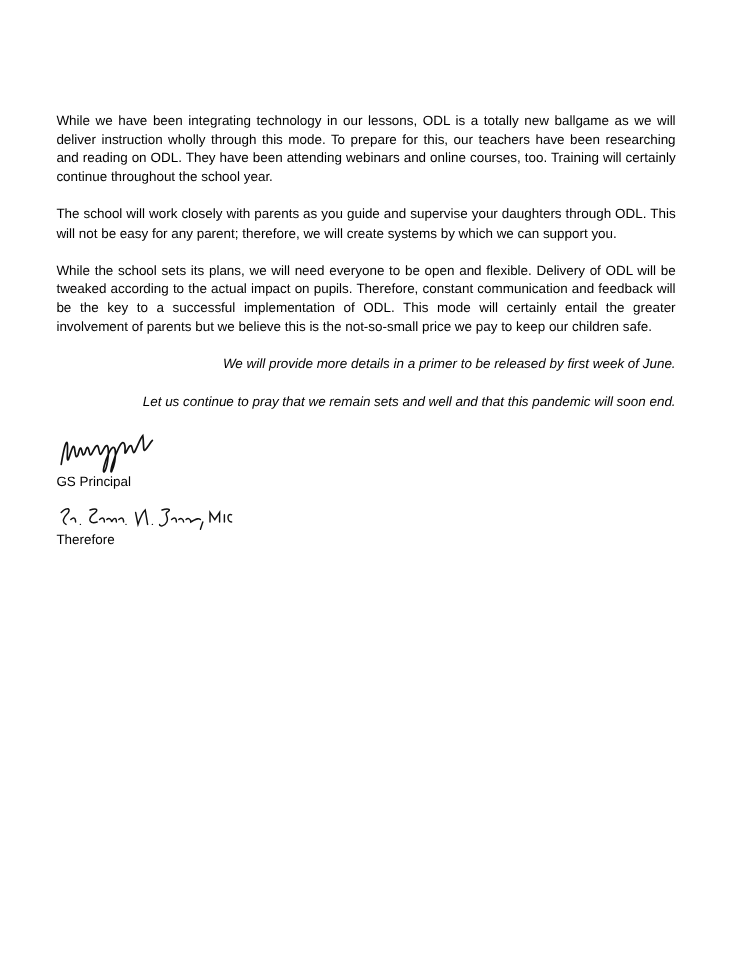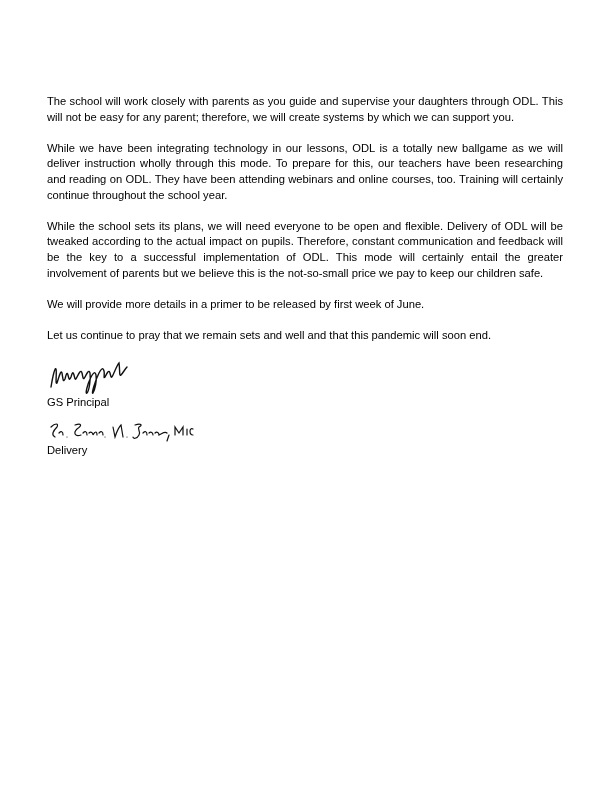--- a/index.html
+++ b/index.html
@@ -21,21 +21,22 @@
       top: 94px;
       width: 516px;
       font-size: 11.2px;
       line-height: 15.6px;
     }
     .para {
       margin: 0 0 15.6px 0;
       text-align: justify;
     }
     .para.left {
-      text-align: left;
+      text-align: right;
+      font-style: italic;
     }
     .closing {
       margin-top: 31px;
     }
     .sig-block {
       position: relative;
     }
     .signature {
       display: block;
       height: 36px;
@@ -56,22 +57,22 @@
     }
     .sig2 {
       height: 24px;
       margin-top: 8px;
     }
   </style>
 </head>
 <body>
 
 <div class="page">
+  <p class="para">While we have been integrating technology in our lessons, ODL is a totally new ballgame as we will deliver instruction wholly through this mode.  To prepare for this, our teachers have been researching and reading on ODL.  They have been attending webinars and online courses, too.  Training will certainly continue throughout the school year.</p>
   <p class="para">The school will work closely with parents as you guide and supervise your daughters through ODL.  This will not be easy for any parent; therefore, we will create systems by which we can support you.</p>
-  <p class="para">While we have been integrating technology in our lessons, ODL is a totally new ballgame as we will deliver instruction wholly through this mode.  To prepare for this, our teachers have been researching and reading on ODL.  They have been attending webinars and online courses, too.  Training will certainly continue throughout the school year.</p>
   <p class="para">While the school sets its plans, we will need everyone to be open and flexible. Delivery of ODL will be tweaked according to the actual impact on pupils. Therefore, constant communication and feedback will be the key to a successful implementation of ODL.  This mode will certainly entail the greater involvement of parents but we believe this is the not-so-small price we pay to keep our children safe.</p>
   <p class="para left">We will provide more details in a primer to be released by first week of June.</p>
   <p class="para left">Let us continue to pray that we remain sets and well and that this pandemic will soon end.</p>
 
 
   <div class="sig-block">
     <span class="signature">
       <svg width="95" height="36" viewBox="0 0 95 36">
         <path d="M4,28 C6,16 8,8 9,10 C10,14 8,26 10,24 C12,18 14,10 15,14 C16,20 16,24 18,20 C19,16 20,12 21,16 C22,20 22,22 24,18 C25,14 26,12 27,16 C28,20 28,22 30,18 C32,14 34,10 35,14 C36,18 36,22 38,18 C40,14 42,10 43,14 C44,20 42,32 40,34 C38,36 40,26 44,18 C46,14 48,12 49,16 C50,22 48,30 46,34 C44,36 48,22 52,14 C54,10 56,8 57,12 C58,16 56,20 58,18 C60,14 62,10 63,14 C64,18 64,20 66,16 C68,12 70,6 72,4 C73,10 72,18 74,16 C76,14 78,10 80,8" fill="none" stroke="#111" stroke-width="1.4" stroke-linecap="round"></path>
       </svg>
@@ -83,15 +84,15 @@
   <div class="sig-block">
     <span class="signature sig2">
       <svg width="150" height="24" viewBox="0 0 150 24">
         <path d="M4,8 C8,4 12,4 10,8 C6,12 4,16 8,18 M12,14 C14,12 16,12 16,16 M20,18 L20,18
                  M28,6 C34,4 36,6 30,10 C26,14 28,18 34,16 M36,14 C38,12 40,12 40,16 M42,14 C44,12 46,14 46,16 C48,12 50,12 50,16 M52,14 C54,12 56,12 56,16 M58,18 L58,18
                  M66,8 L68,18 C70,12 72,8 74,6 L76,18 M80,18 L80,18
                  M88,6 C94,4 96,6 92,8 C90,10 94,12 92,16 C90,20 86,20 86,18 M96,14 C98,12 100,12 100,16 M102,14 C104,12 106,14 106,16 M108,14 C110,12 112,14 112,16 C116,14 118,12 120,14 M122,16 L120,22
                  M128,16 L128,8 L132,14 L136,8 L136,16 M140,10 L140,16 M146,10 C142,8 142,16 146,16" fill="none" stroke="#111" stroke-width="1.2" stroke-linecap="round"></path>
       </svg>
     </span>
-    <span class="signer-title">Delivery</span>
+    <span class="signer-title">Therefore</span>
   </div>
 </div>
 
 </body></html>

